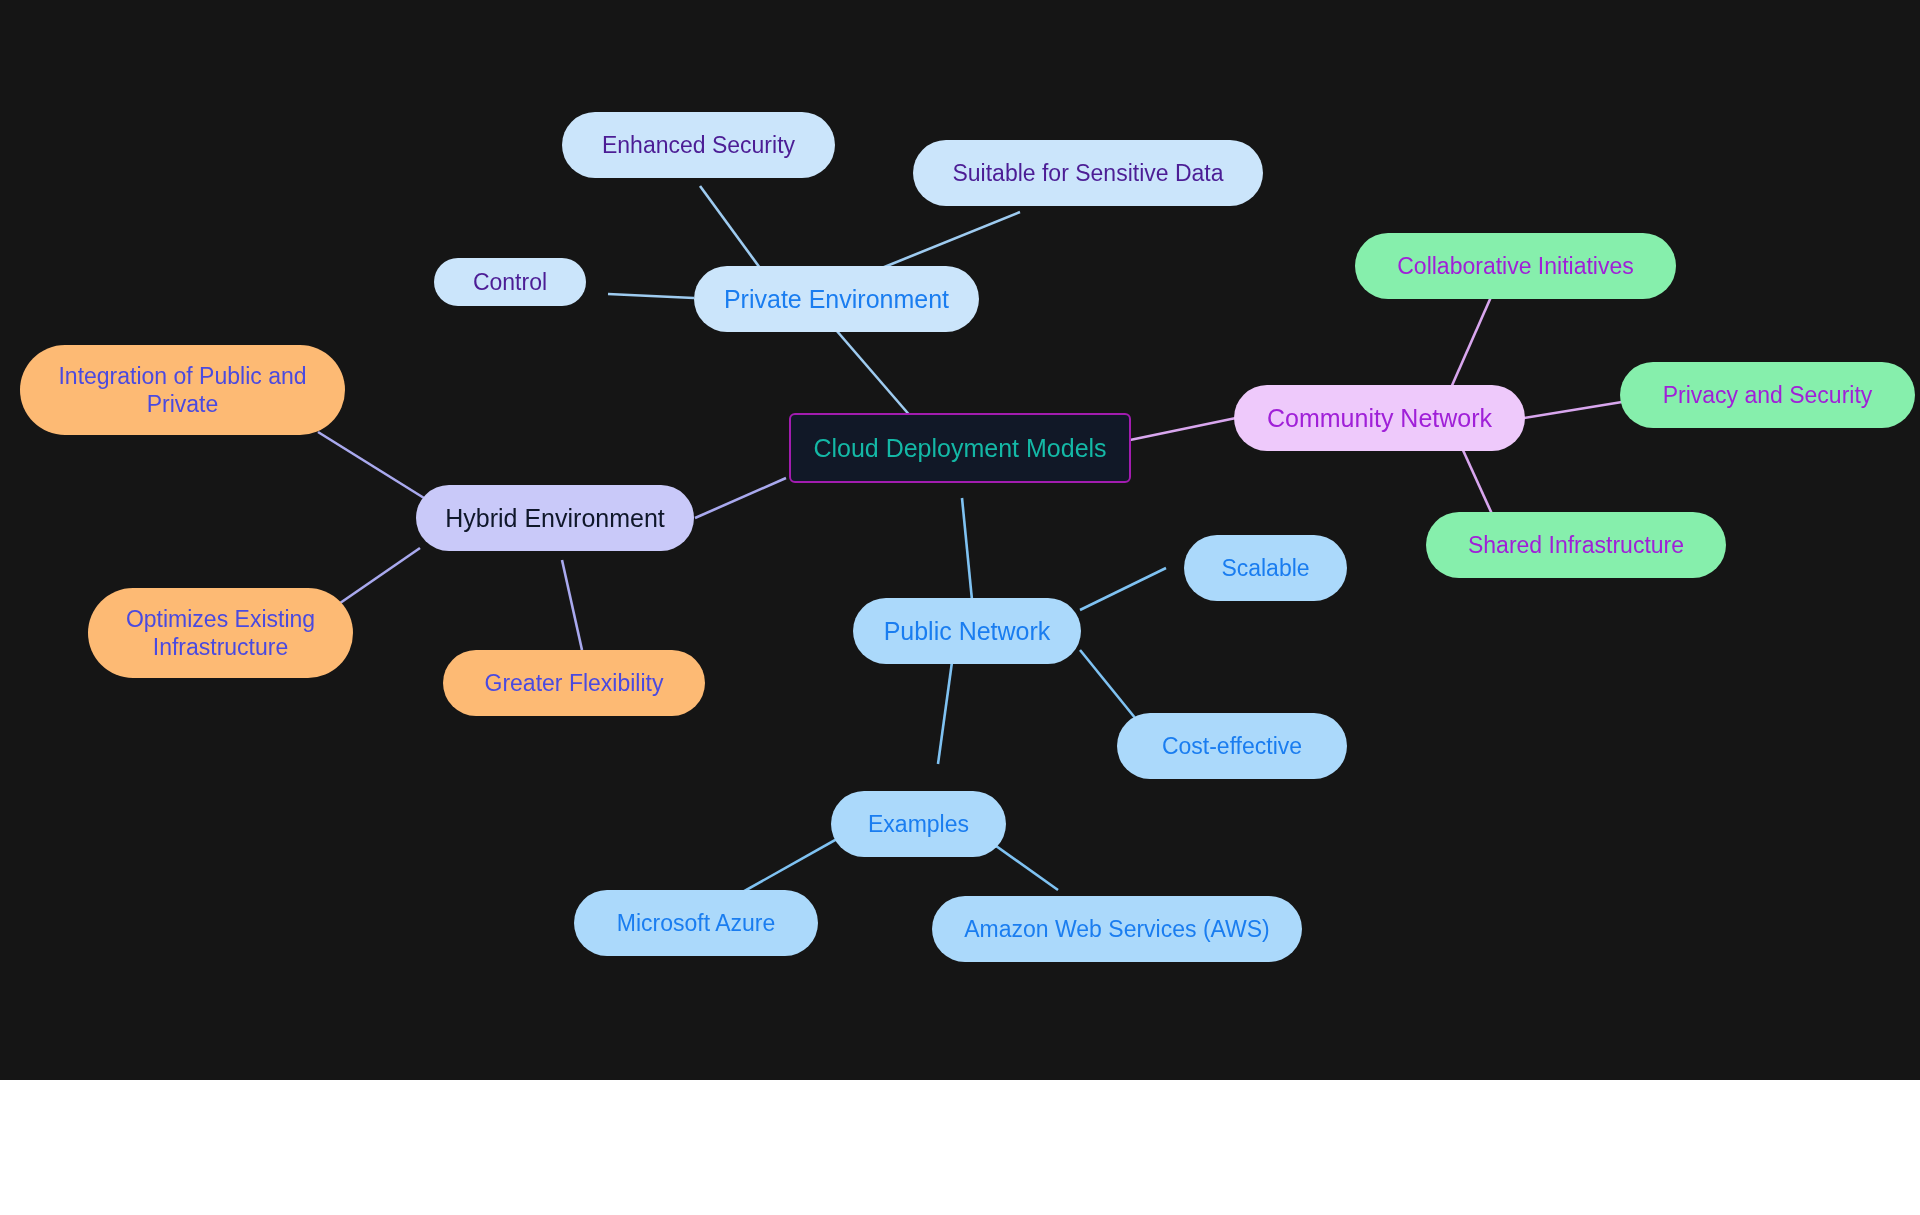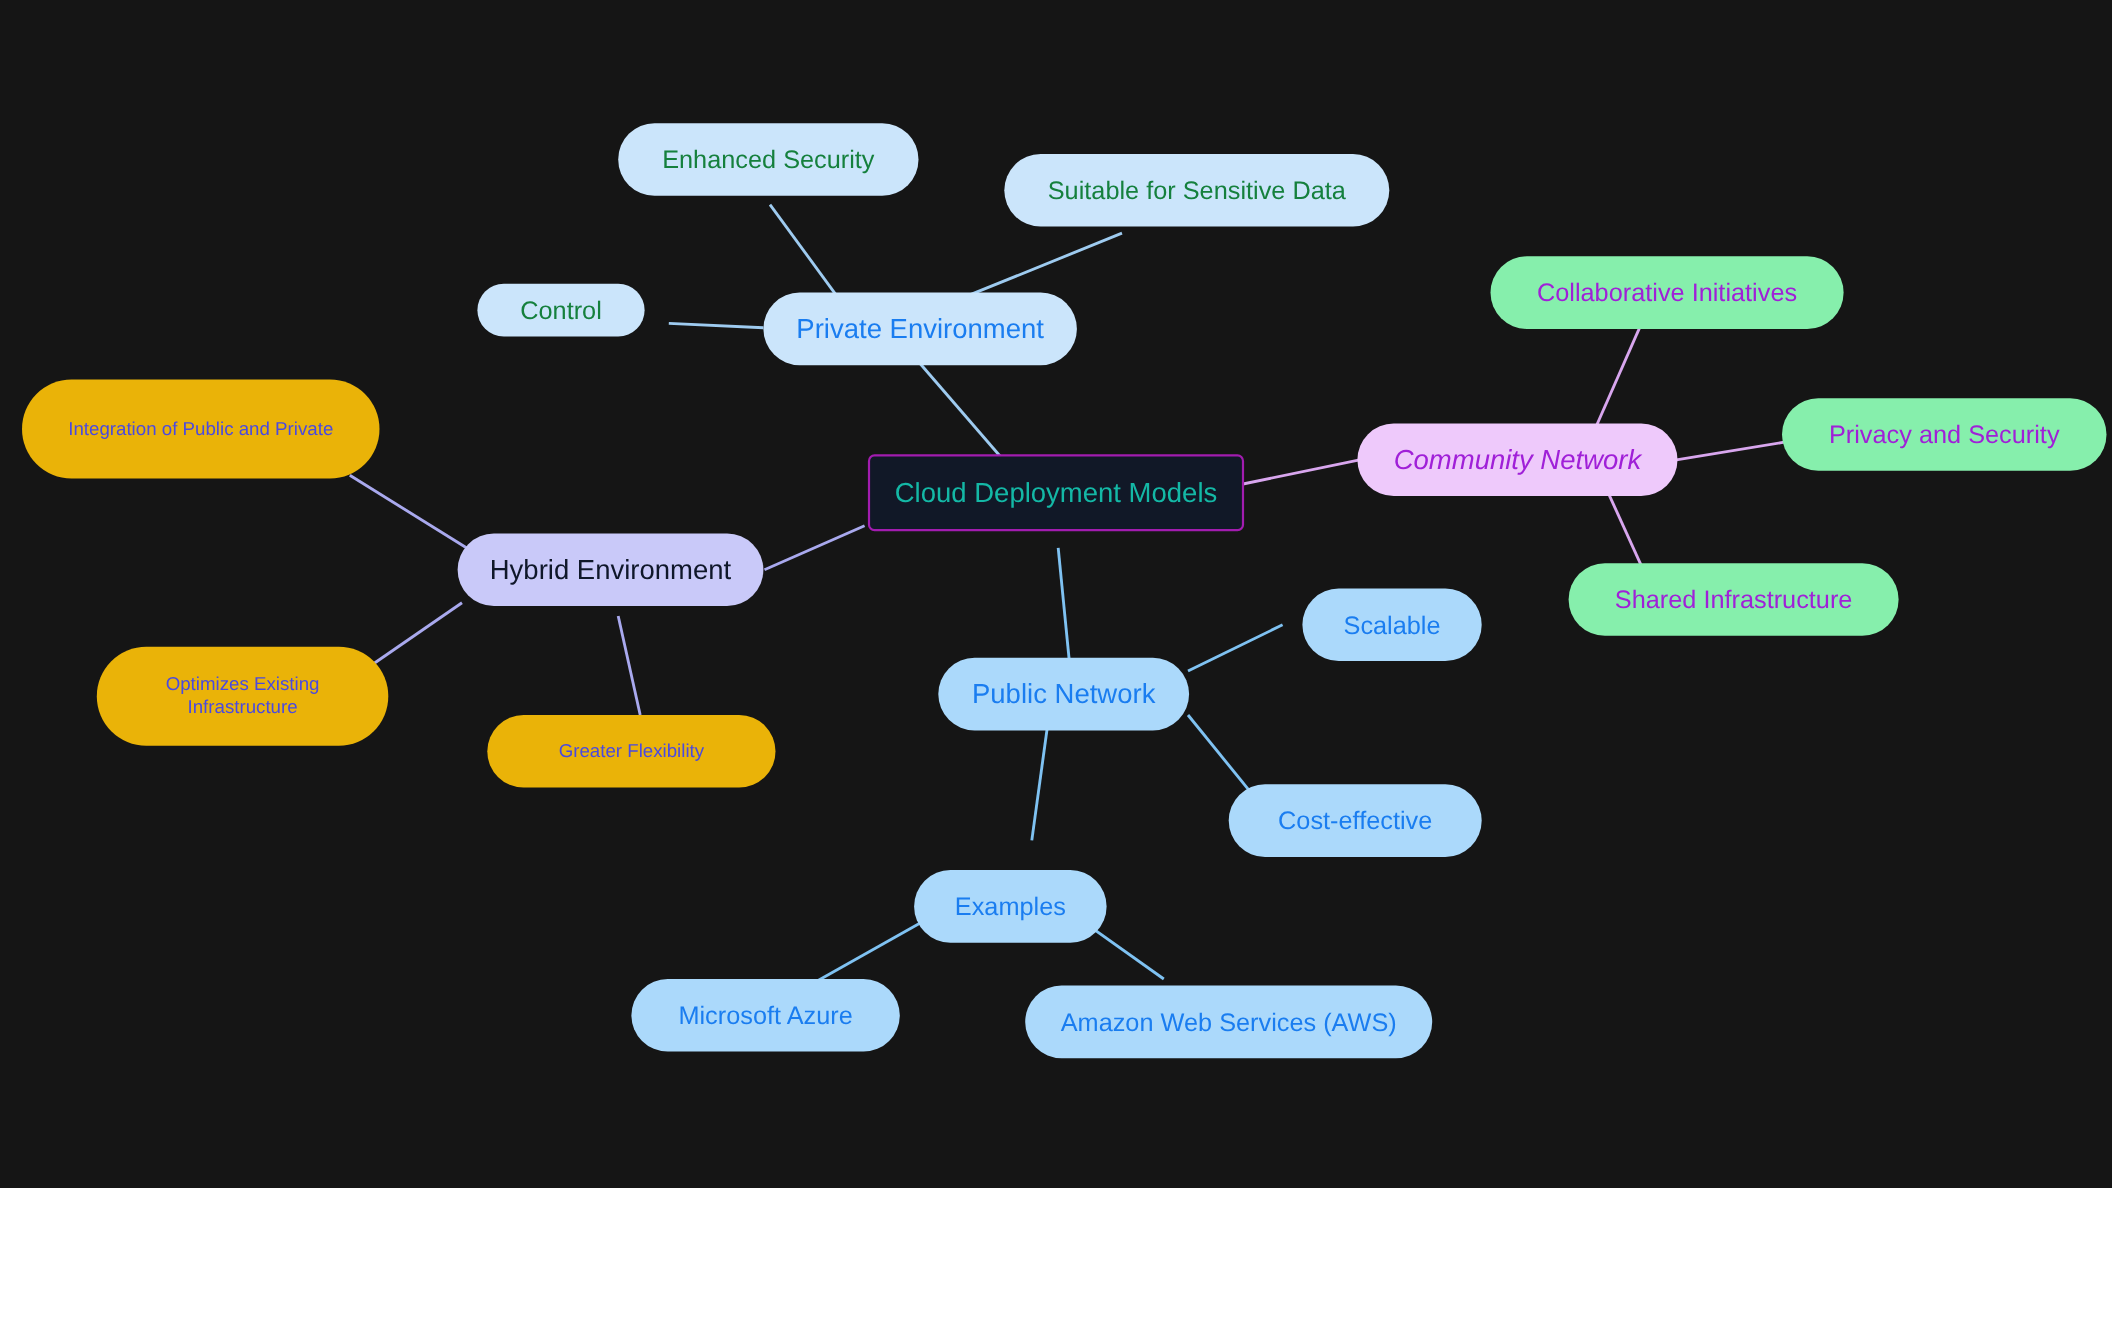--- a/index.html
+++ b/index.html
@@ -12,27 +12,27 @@
   .node{position:absolute;display:flex;align-items:center;justify-content:center;
         text-align:center;box-sizing:border-box;border-radius:999px;
         line-height:1.22;padding:0 14px;}
 
   
   .n-root{background:#111827;border:2px solid #a21caf;color:#14b8a6;
           font-size:25px;border-radius:6px;}
 
   
   .n-blue-branch{background:#cbe5fb;color:#1a7df0;font-size:25px;}
-  .n-blue-leaf{background:#cbe5fb;color:#15803d;font-size:23px;}
+  .n-blue-leaf{background:#cbe5fb;color:#4c1d95;font-size:23px;}
   .n-blue2-branch{background:#abd9fb;color:#1a7df0;font-size:25px;}
   .n-blue2-leaf{background:#abd9fb;color:#1a7df0;font-size:23px;}
 
   
   .n-purple-branch{background:#c9c9f9;color:#0f172a;font-size:25px;}
-  .n-purple-leaf{background:#eab308;color:#4a4ae0;font-size:17px;}
+  .n-purple-leaf{background:#fdba74;color:#4a4ae0;font-size:23px;}
 
   
   .n-pink-branch{background:#eec9fb;color:#a020d8;font-size:25px;}
   .n-pink-leaf{background:#86efac;color:#a020d8;font-size:23px;}
 
   
   #bottom-bar{position:absolute;left:0;top:1080px;width:1920px;height:135px;background:#ffffff;}
 </style>
 </head>
 <body>
@@ -82,21 +82,21 @@
   </div>
 
   <div class="node n-blue-leaf" style="left:913px;top:140px;width:350px;height:66px;">
     <span>Suitable for Sensitive Data</span>
   </div>
 
   <div class="node n-blue-leaf" style="left:434px;top:258px;width:152px;height:48px;">
     <span>Control</span>
   </div>
 
-  <div class="node n-pink-branch" style="left:1234px;top:385px;width:291px;height:66px;font-style:italic;">
+  <div class="node n-pink-branch" style="left:1234px;top:385px;width:291px;height:66px;">
     <span>Community Network</span>
   </div>
 
   <div class="node n-pink-leaf" style="left:1355px;top:233px;width:321px;height:66px;">
     <span>Collaborative Initiatives</span>
   </div>
 
   <div class="node n-pink-leaf" style="left:1620px;top:362px;width:295px;height:66px;">
     <span>Privacy and Security</span>
   </div>

